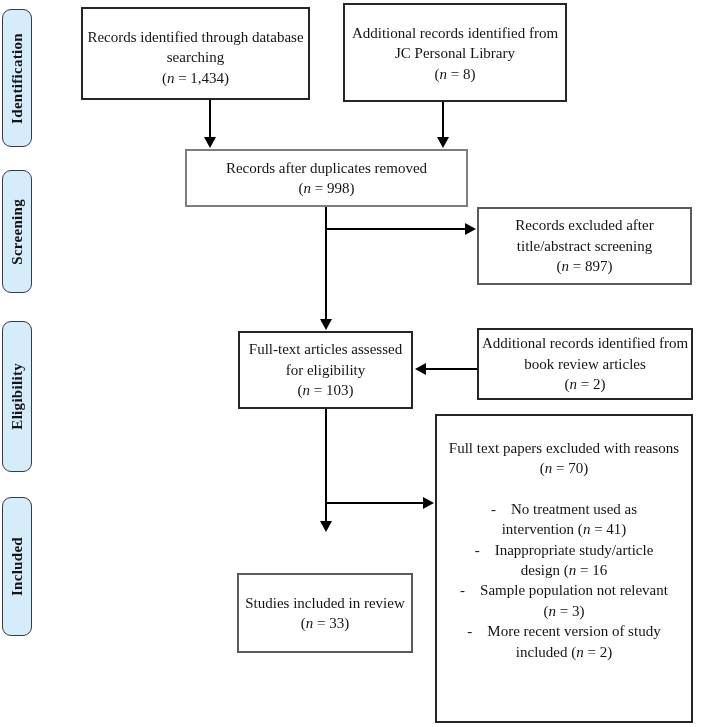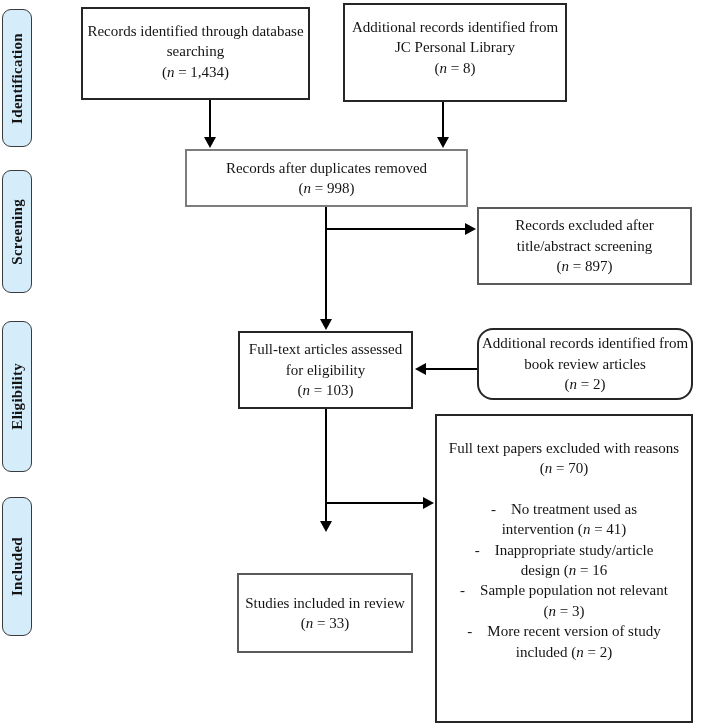--- a/index.html
+++ b/index.html
@@ -15,21 +15,21 @@
     position:absolute;
     background:#ffffff;
     box-sizing:border-box;
     text-align:center;
     display:flex;flex-direction:column;
   }
   .b-dark{border:2px solid #262626;}
   .b-mid{border:2px solid #5a5a5a;}
   .b-gray{border:2px solid #7d7d7d;}
   .center{justify-content:center;}
-  .top{justify-content:flex-start;padding-top:12px;}
+  .top{justify-content:flex-start;padding-top:18px;}
   .it{font-style:italic;}
   .stage-label{
     position:absolute;
     left:2px;width:30px;
     background:#d5ecfb;
     border:1.5px solid #3a3a3a;
     border-radius:9px;
     box-sizing:border-box;
     display:flex;align-items:center;justify-content:center;
   }
@@ -103,21 +103,21 @@
   <div class="box b-mid center" style="left:477px;top:207px;width:215px;height:78px;">
     <div>Records excluded after title/abstract screening</div>
     <div><span>(</span><span class="it">n</span><span> = 897)</span></div>
   </div>
 
   <div class="box b-dark center" style="left:238px;top:331px;width:175px;height:78px;">
     <div>Full-text articles assessed for eligibility</div>
     <div><span>(</span><span class="it">n</span><span> = 103)</span></div>
   </div>
 
-  <div class="box b-dark center" style="left:477px;top:328px;width:216px;height:72px;border-radius:16px;">
+  <div class="box b-dark center" style="left:477px;top:328px;width:216px;height:72px;">
     <div>Additional records identified from book review articles</div>
     <div><span>(</span><span class="it">n</span><span> = 2)</span></div>
   </div>
 
   <div class="box b-dark bigbox" style="left:435px;top:414px;width:258px;height:309px;">
     <div class="bigtitle"><span>Full text papers excluded with reasons (</span><span class="it">n</span><span> = 70)</span></div>
     <div class="reasons">
       <div class="reason"><span class="dash">-</span><span>No treatment used as intervention (</span><span class="it">n</span><span> = 41)</span></div>
       <div class="reason"><span class="dash">-</span><span>Inappropriate study/article design (</span><span class="it">n</span><span> = 16</span></div>
       <div class="reason"><span class="dash">-</span><span>Sample population not relevant (</span><span class="it">n</span><span> = 3)</span></div>

